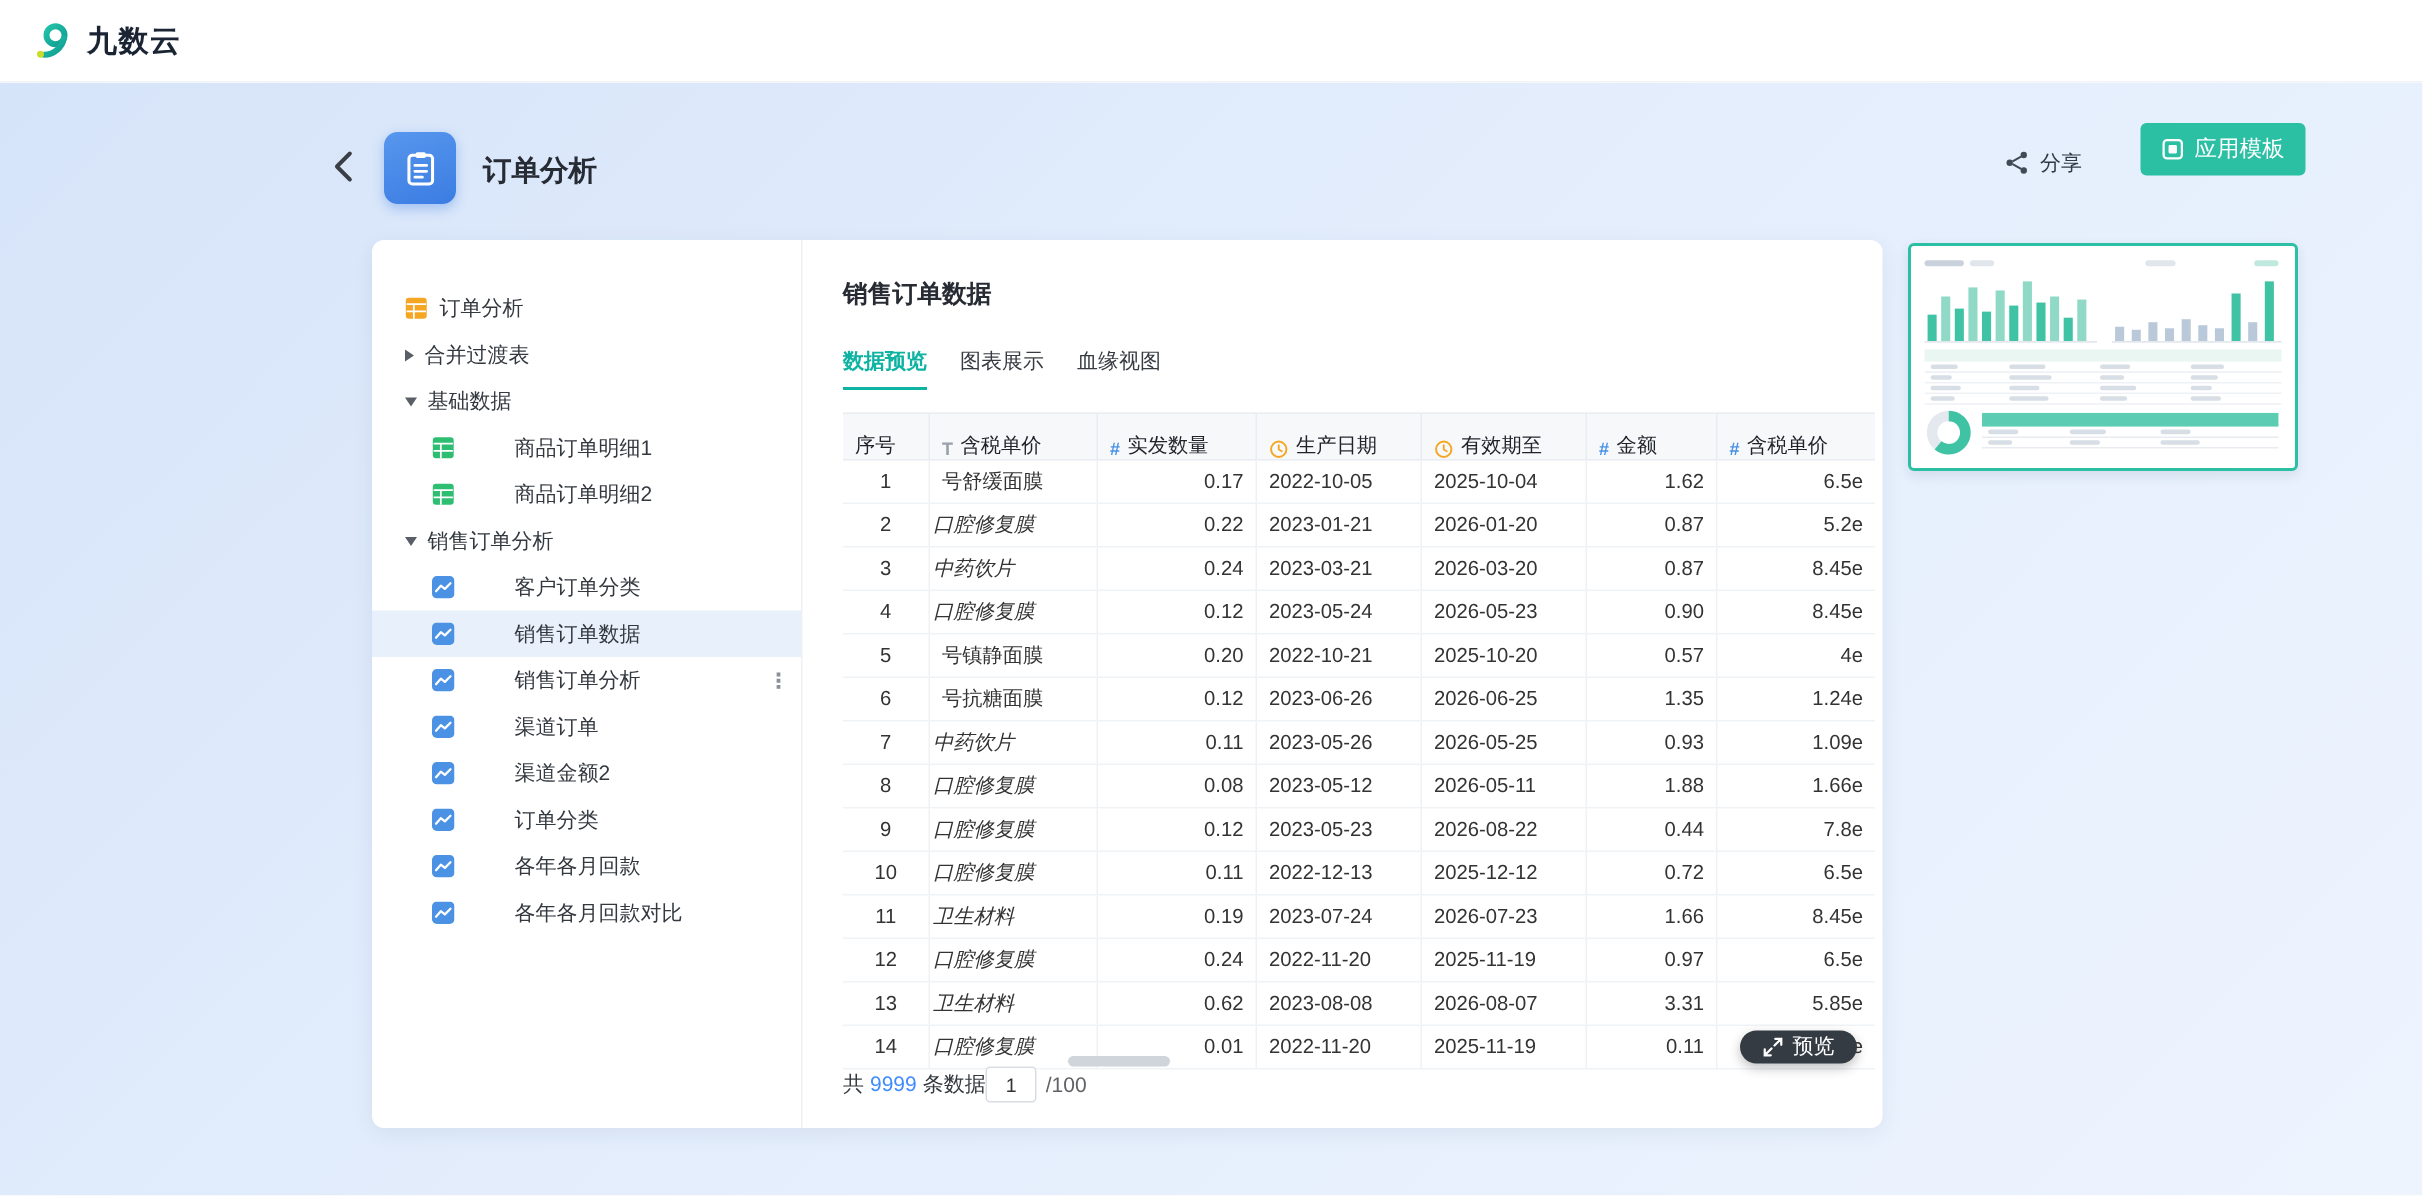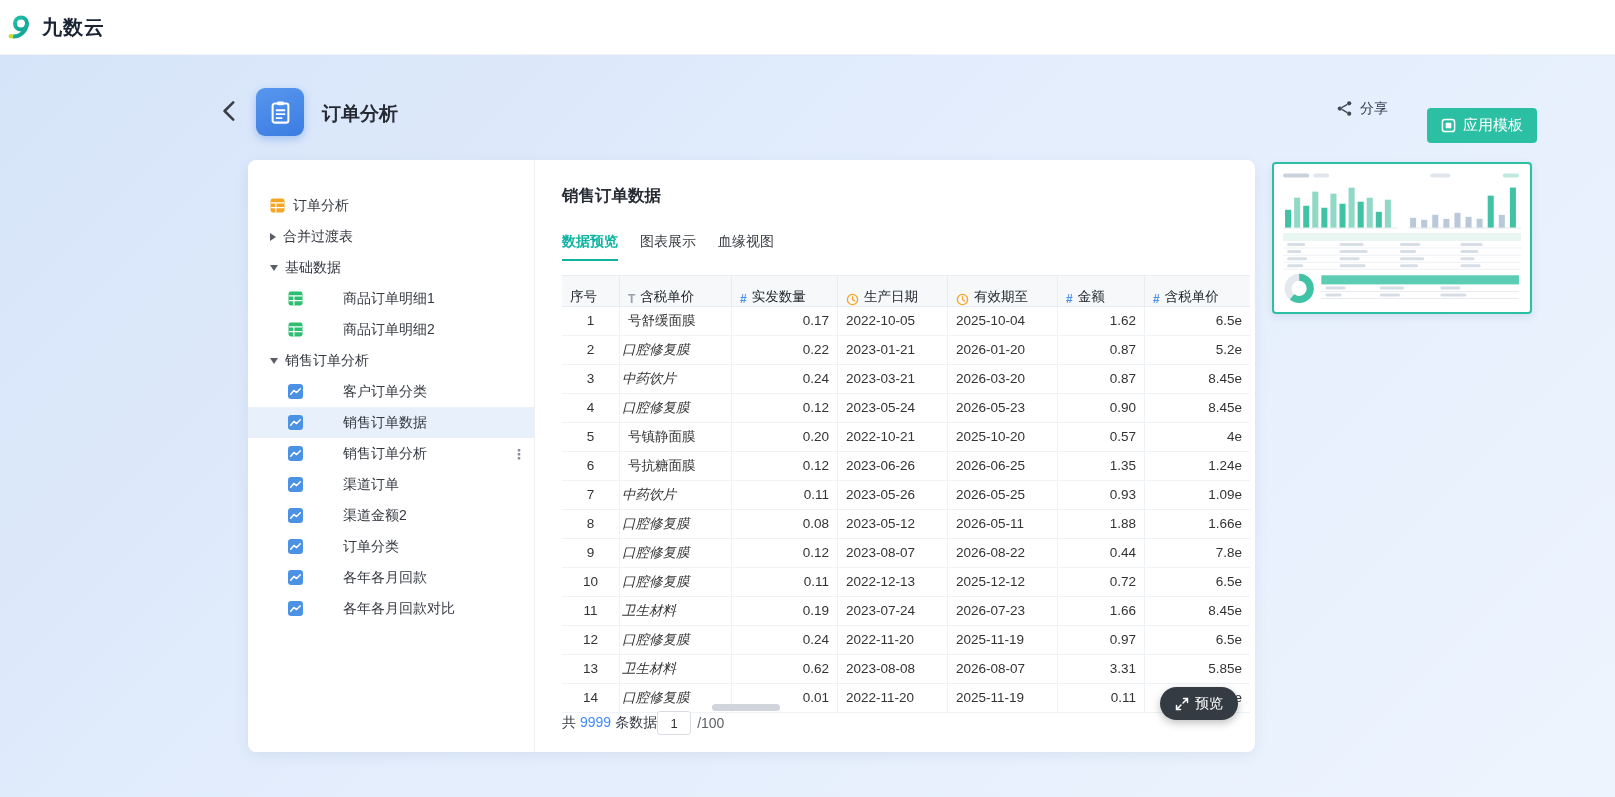--- a/index.html
+++ b/index.html
@@ -2,38 +2,38 @@
 <html><head>
 <meta charset="utf-8">
 <style>
   * { margin:0; padding:0; box-sizing:border-box; }
   html,body { width:1615px; height:797px; overflow:hidden;
     font-family:"Liberation Sans","DejaVu Sans",sans-serif; background:#fff; }
   .stage { position:relative; width:1615px; height:797px; }
 
   
   .topbar { position:absolute; top:0; left:0; width:1615px; height:55px;
-    background:#fff; border-bottom:1px solid #f1f3f5; display:flex; align-items:center; padding-left:6px; z-index:20; }
+    background:#fff; border-bottom:1px solid #f1f3f5; display:flex; align-items:center; padding-left:22px; z-index:20; }
   .logo { display:flex; align-items:center; gap:8px; cursor:pointer; }
   .logo-text { font-size:20px; font-weight:700; color:#1a2433; letter-spacing:1px; }
 
   
   .workspace { position:absolute; top:55px; left:0; width:1615px; height:742px;
     background:linear-gradient(135deg,#d6e4f9 0%, #e3edfc 45%, #edf4fe 100%); }
 
   
   .back-btn { position:absolute; left:216px; top:42px; width:28px; height:30px;
     background:none; border:none; cursor:pointer; }
   .doc-tile { position:absolute; left:256px; top:33px; width:48px; height:48px; border-radius:9px;
     background:linear-gradient(160deg,#5897ee,#3a7ce2); display:flex; align-items:center; justify-content:center;
     box-shadow:0 3px 8px rgba(58,124,226,.35); }
   .page-title { position:absolute; left:322px; top:46px; font-size:19px; font-weight:600; color:#272b33; }
   .share-group { position:absolute; left:1336px; top:45px; display:flex; gap:7px;
     cursor:pointer; color:#2f3a45; font-size:14px; }
-  .apply-btn { position:absolute; left:1427px; top:53px; width:110px; height:35px; border:none; border-radius:4px;
+  .apply-btn { position:absolute; left:1427px; top:27px; width:110px; height:35px; border:none; border-radius:4px;
     background:#2bbfa4; color:#fff; font-size:15px; display:flex; align-items:center; justify-content:center;
     gap:7px; cursor:pointer; font-family:inherit; }
 
   
   .main-card { position:absolute; left:248px; top:105px; width:1007px; height:592px; background:#fff;
     border-radius:8px; box-shadow:0 4px 14px rgba(31,56,88,.07); display:flex; overflow:hidden; }
 
   
   .sidebar { width:287px; height:100%; border-right:1px solid #eef0f4; padding-top:30px; flex:0 0 287px; }
   .sb-item { position:relative; height:31px; display:flex; align-items:center; padding-left:22px;
@@ -79,21 +79,21 @@
   .pager { display:flex; align-items:center; gap:6px; color:#606266; }
   .page-input { width:34px; height:24px; border:1px solid #d9dde3; border-radius:3px; text-align:center;
     font-size:13px; color:#333; font-family:inherit; }
 
   
   .thumb { position:absolute; left:1272px; top:107px; width:260px; height:152px; background:#fff;
     border:2px solid #2bbfa4; border-radius:4px; padding:5px; cursor:pointer;
     box-shadow:0 3px 8px rgba(31,56,88,.10); }
 
   
-  .preview-pill { position:absolute; left:1160px; top:632px; width:78px; height:33px; border:none; border-radius:17px;
+  .preview-pill { position:absolute; left:1160px; top:632px; width:78px; height:22px; border:none; border-radius:17px;
     background:#343b43; color:#fff; font-size:14px; display:flex; align-items:center; justify-content:center;
     gap:6px; cursor:pointer; z-index:10; box-shadow:0 3px 8px rgba(0,0,0,.25); font-family:inherit; }
 </style>
 </head>
 <body>
 
 <div class="stage">
 
   <div class="topbar">
     <div class="logo">
@@ -350,21 +350,21 @@
                 <div class="td col2 a-r">0.08</div>
                 <div class="td col3 a-l">2023-05-12</div>
                 <div class="td col4 a-l">2026-05-11</div>
                 <div class="td col5 a-r">1.88</div>
                 <div class="td col6 a-r">1.66e</div>
               </div>
               <div class="tr">
                 <div class="td col0 a-c">9</div>
                 <div class="td col1 a-l clip">口腔修复膜</div>
                 <div class="td col2 a-r">0.12</div>
-                <div class="td col3 a-l">2023-08-07</div>
+                <div class="td col3 a-l">2023-05-23</div>
                 <div class="td col4 a-l">2026-08-22</div>
                 <div class="td col5 a-r">0.44</div>
                 <div class="td col6 a-r">7.8e</div>
               </div>
               <div class="tr">
                 <div class="td col0 a-c">10</div>
                 <div class="td col1 a-l clip">口腔修复膜</div>
                 <div class="td col2 a-r">0.11</div>
                 <div class="td col3 a-l">2022-12-13</div>
                 <div class="td col4 a-l">2025-12-12</div>

